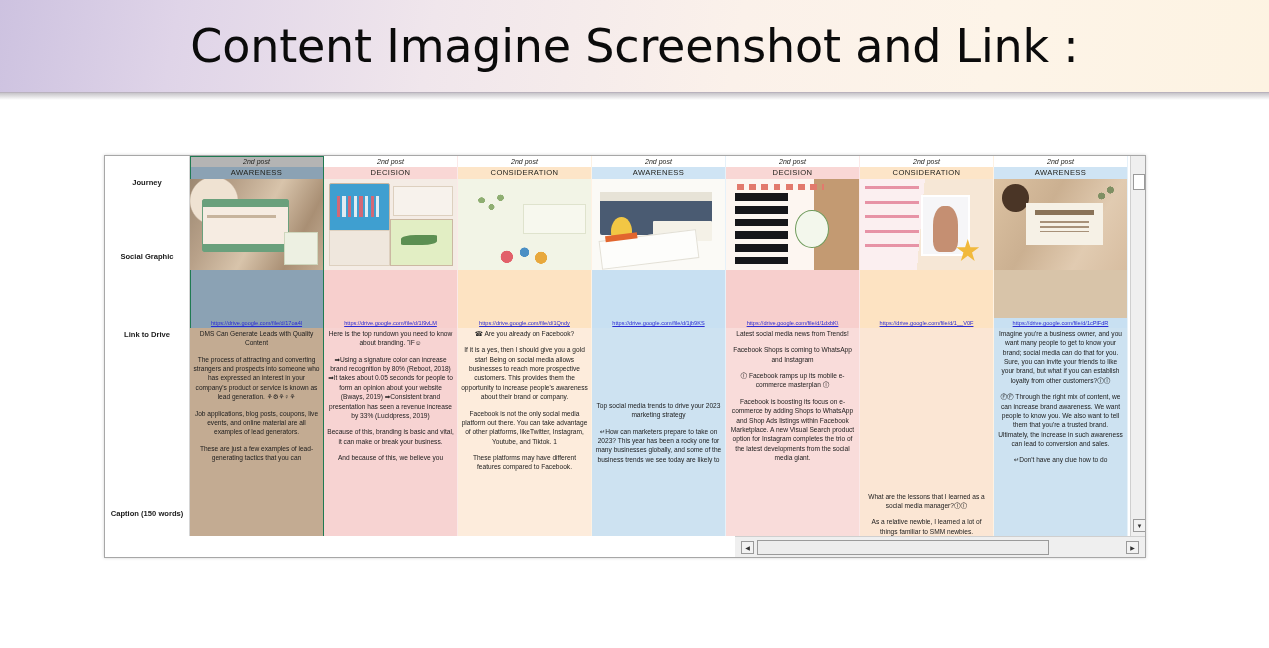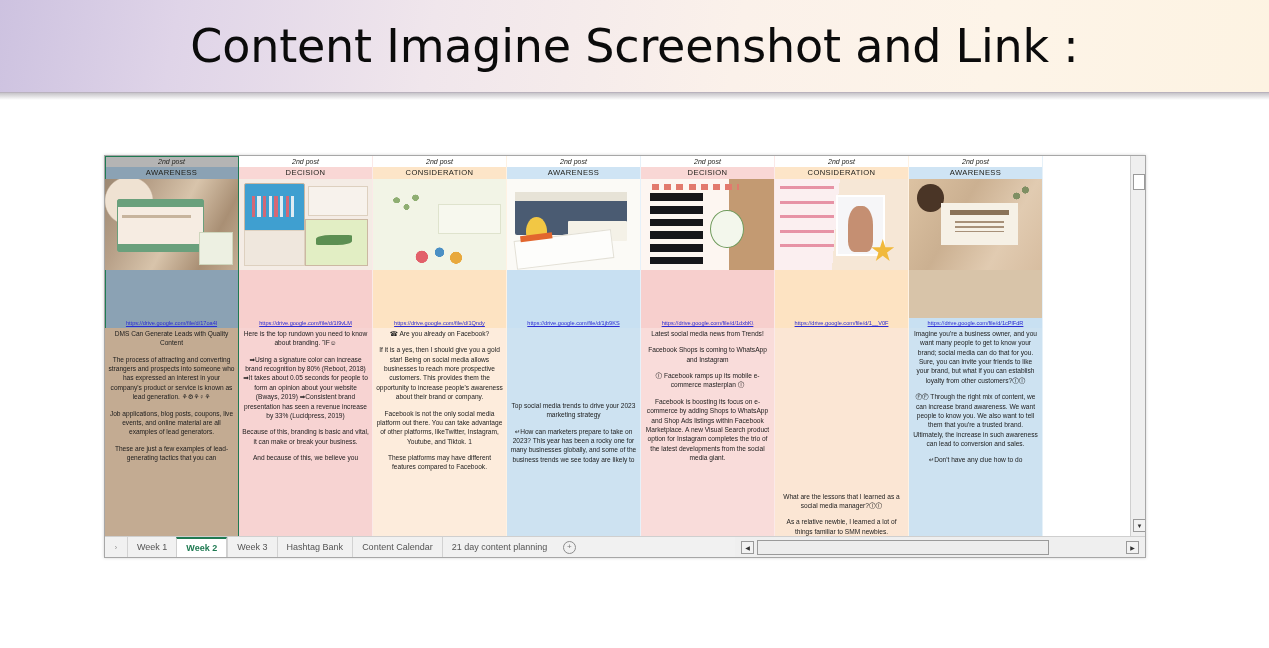--- a/index.html
+++ b/index.html
@@ -212,20 +212,26 @@
 
 <div class="slide-header">
   <div class="slide-title">Content Imagine Screenshot and Link :</div>
 </div>
 <div class="header-shadow"></div>
 
 <div class="sheet-frame">
 
   <div class="sheet-body">
 
+    <div class="label-col">
+      <div class="label-cell lc-journey">Journey</div>
+      <div class="label-cell lc-graphic">Social Graphic</div>
+      <div class="label-cell lc-link">Link to Drive</div>
+      <div class="label-cell lc-caption">Caption (150 words)</div>
+    </div>
 
     <div class="cols-wrap">
 
       <div class="col selected" style="background:#8ba2b4;">
         <div class="cell-post" style="background:#b4b4b4;">2nd post</div>
         <div class="cell-journey" style="background:#8ba2b4;">AWARENESS</div>
         <div class="cell-graphic">
             <div class="gfx g1">
               <div class="frame"></div>
               <div class="scr"></div>
@@ -380,26 +386,14 @@
     <div class="v-thumb"></div>
     <div class="v-arrow">▼</div>
   </div>
 
   <div class="hscroll">
     <div class="h-arrow h-left">◀</div>
     <div class="h-thumb"></div>
     <div class="h-arrow h-right">▶</div>
   </div>
 
-  <div class="tabbar">
-    <div class="tab-nav">›</div>
-    <div class="tab">Week 1</div>
-    <div class="tab active">Week 2</div>
-    <div class="tab">Week 3</div>
-    <div class="tab">Hashtag Bank</div>
-    <div class="tab">Content Calendar</div>
-    <div class="tab">21 day content planning</div>
-    <div class="tab-add">
-        <span>+</span>
-      </div>
-  </div>
 
 </div>
 
 </body></html>

